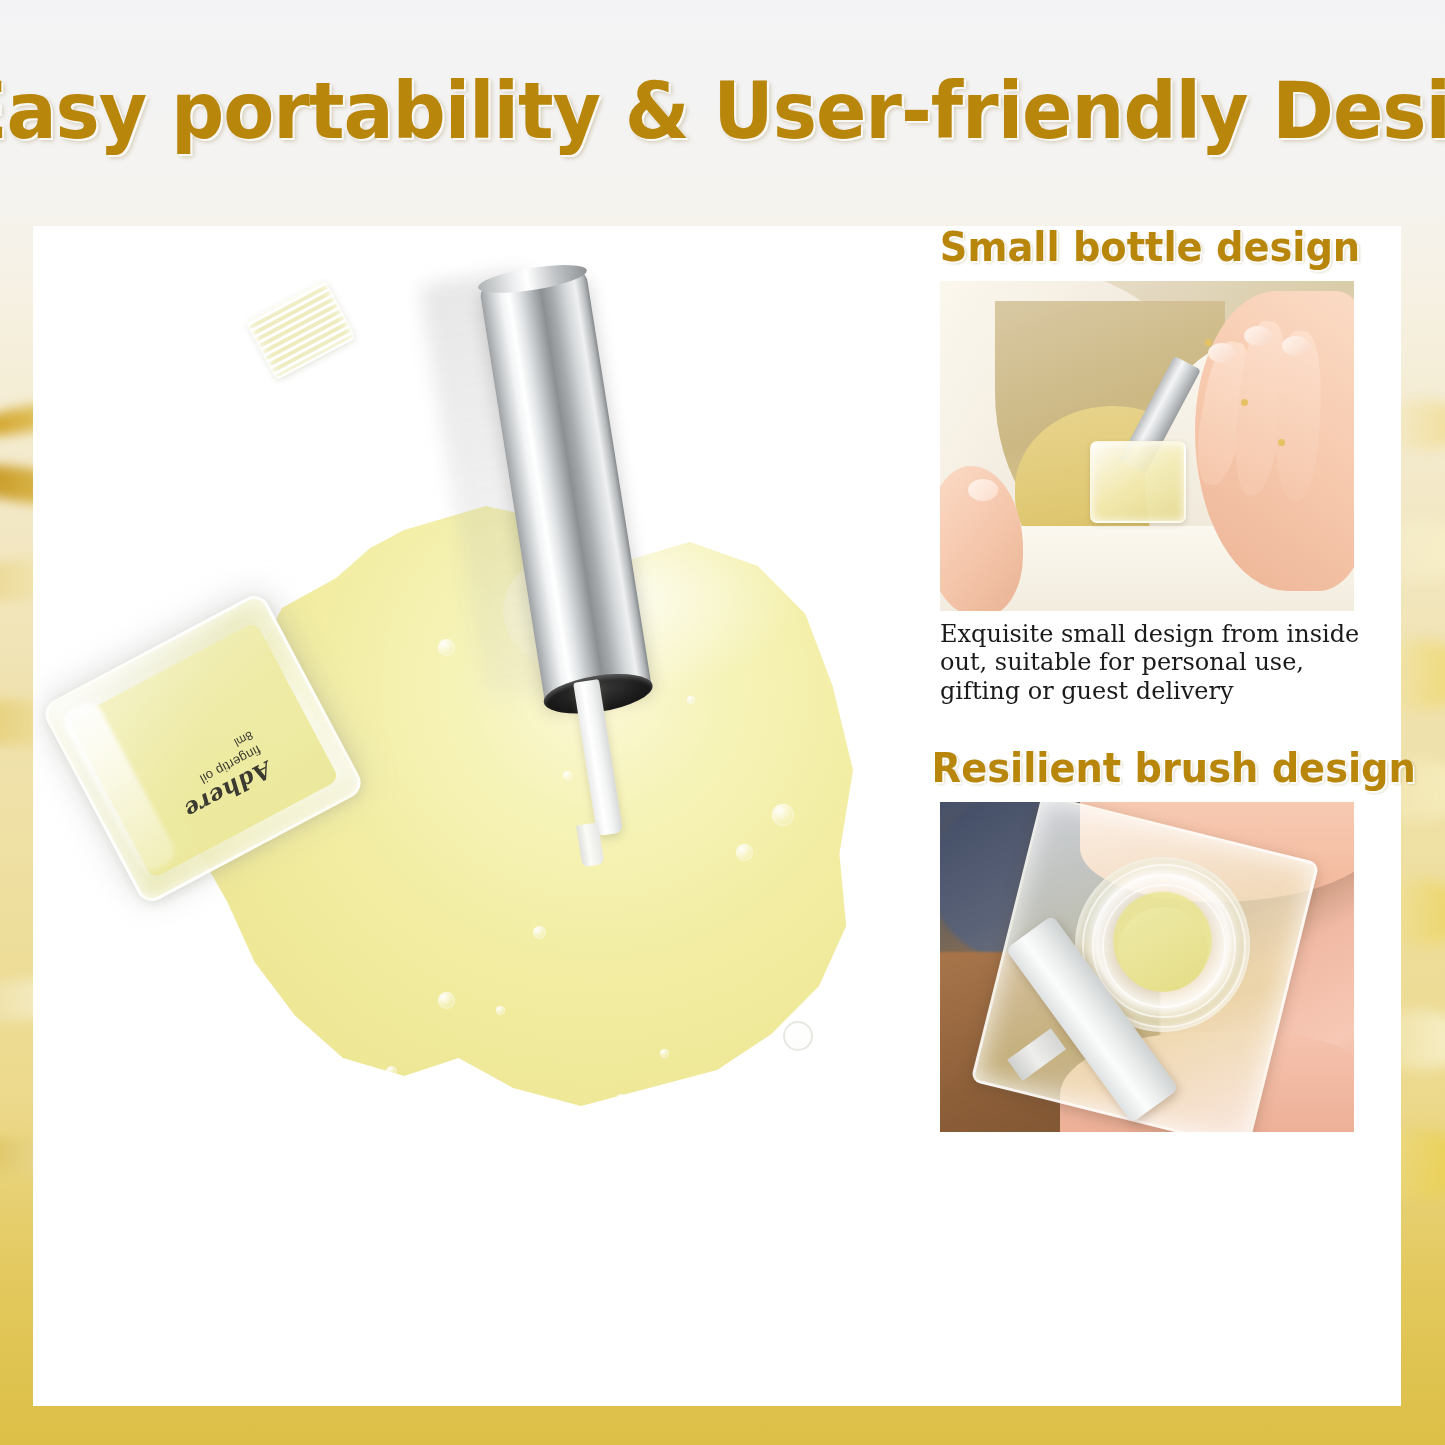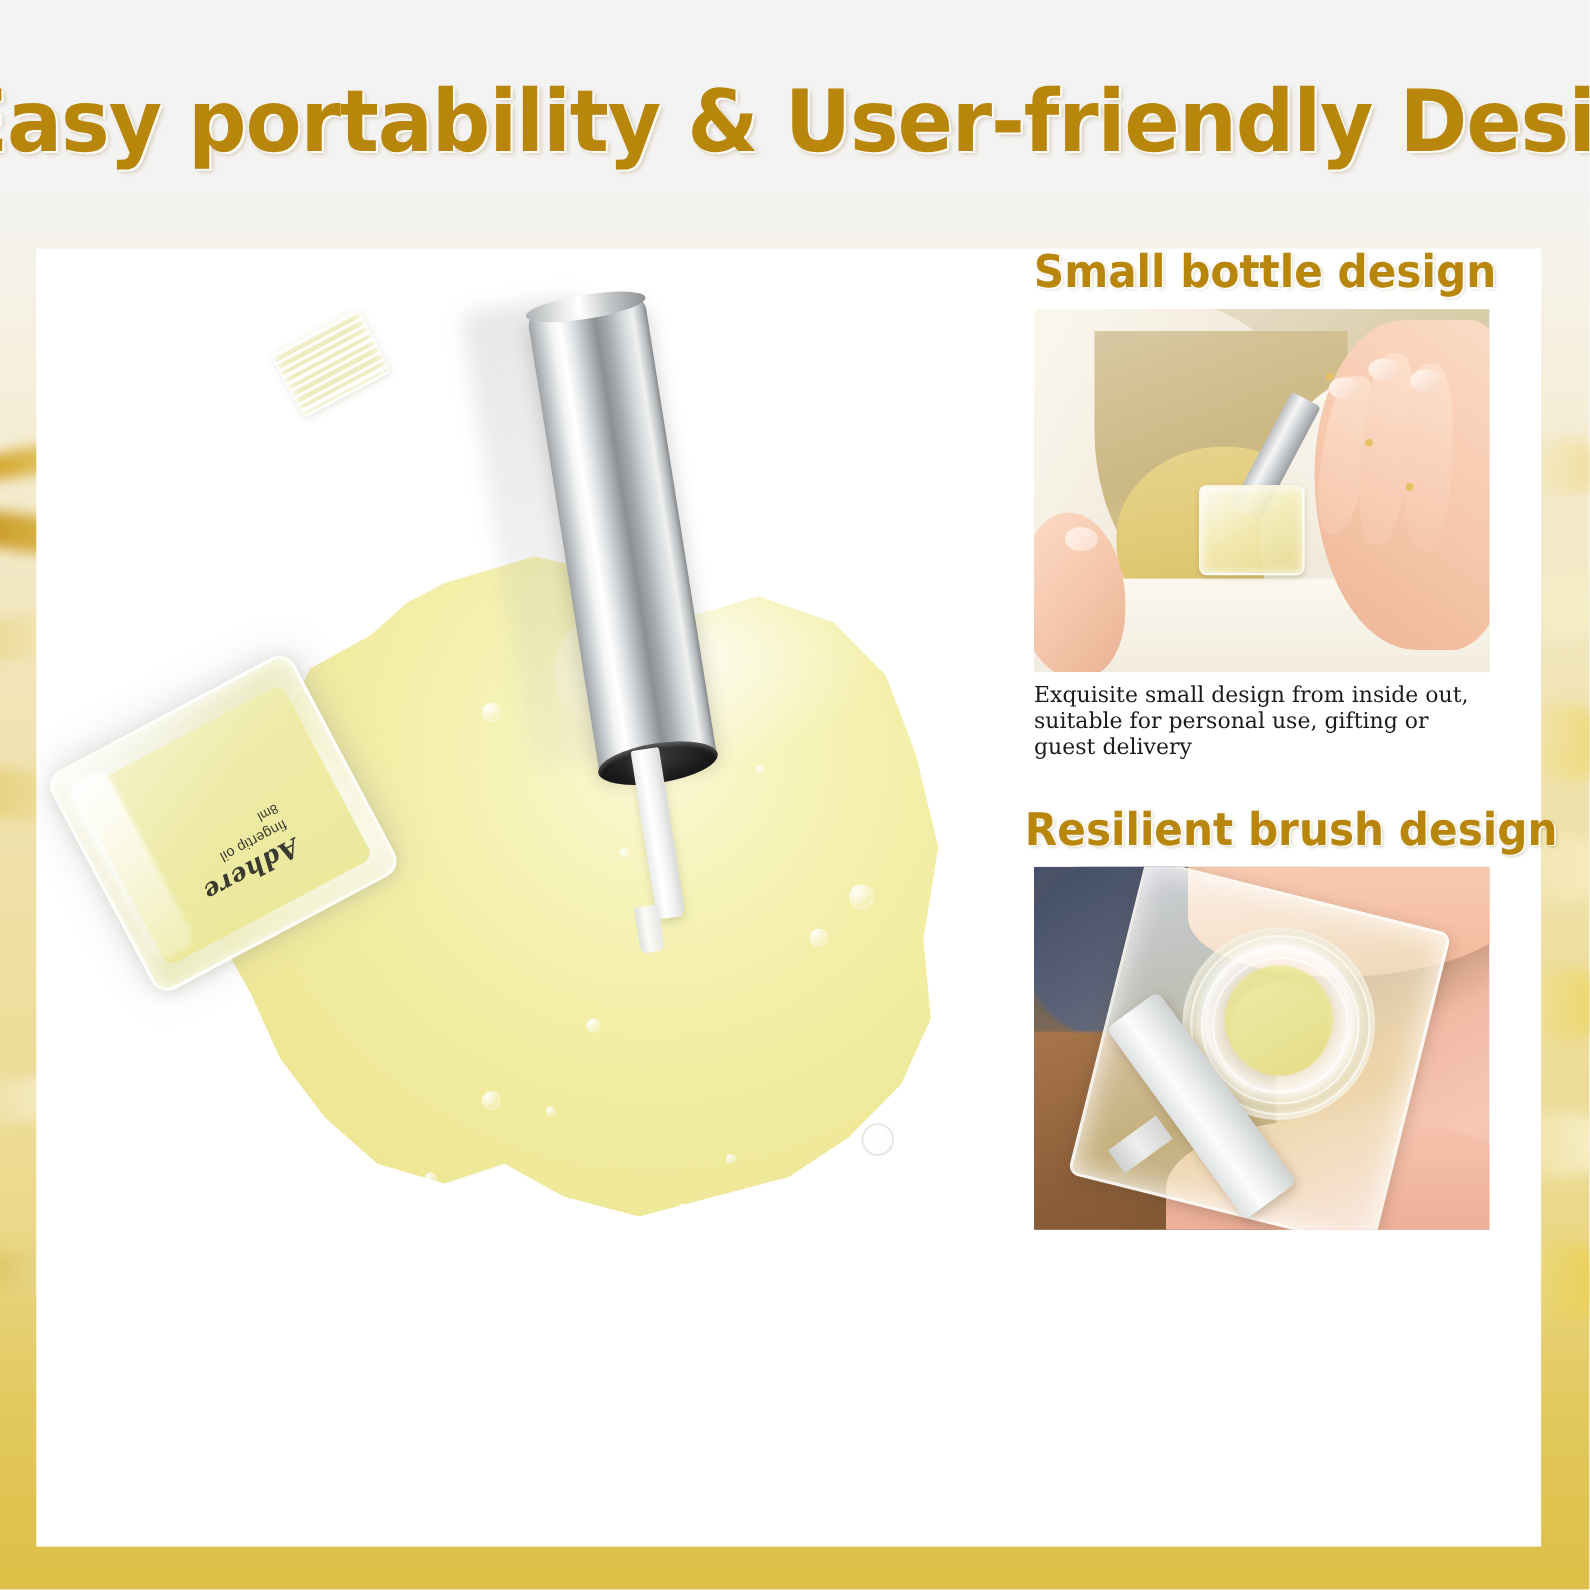--- a/index.html
+++ b/index.html
@@ -178,21 +178,21 @@
   .sec-title{
     font-family:"DejaVu Sans Condensed","Liberation Sans Narrow","Liberation Sans",sans-serif;
     font-weight:bold;font-size:41px;line-height:1.05;color:#b8860b;text-align:center;
     transform:scaleX(1.04);
     text-shadow:1.5px 1.5px 0 rgba(255,255,255,.9), 2px 2px 3px rgba(120,90,10,.3);
     white-space:nowrap;
   }
   .photo{position:relative;width:414px;height:330px;overflow:hidden;background:#ddd;}
   .caption{
     font-family:"DejaVu Serif","Liberation Serif",serif;
-    font-size:20px;line-height:1.18;color:#1a1a1a;margin-top:9px;
+    font-size:24px;line-height:1.18;color:#1a1a1a;margin-top:9px;
   }
 
   
   .p1bg{position:absolute;inset:0;background:linear-gradient(135deg,#efe7d6 0%,#e3d8bf 30%,#d9cca8 55%,#efe9dc 100%);}
   .p1-bagL{position:absolute;left:-30px;top:-10px;width:300px;height:360px;border-radius:0 70% 40% 0/0 60% 70% 0;
            background:linear-gradient(120deg,#fdfaf0,#f3ece0 45%,#e7ddc8);}
   .p1-bagInner{position:absolute;left:55px;top:20px;width:230px;height:250px;border-radius:0 0 55% 55%/0 0 70% 70%;
            background:linear-gradient(160deg,#d9c9a4,#cbb883 45%,#e8d59a);}
   .p1-bagHole{position:absolute;left:75px;top:125px;width:195px;height:165px;border-radius:50% 50% 45% 45%;
            background:linear-gradient(170deg,#e8d48e,#dfc771 60%,#cbb159);}

